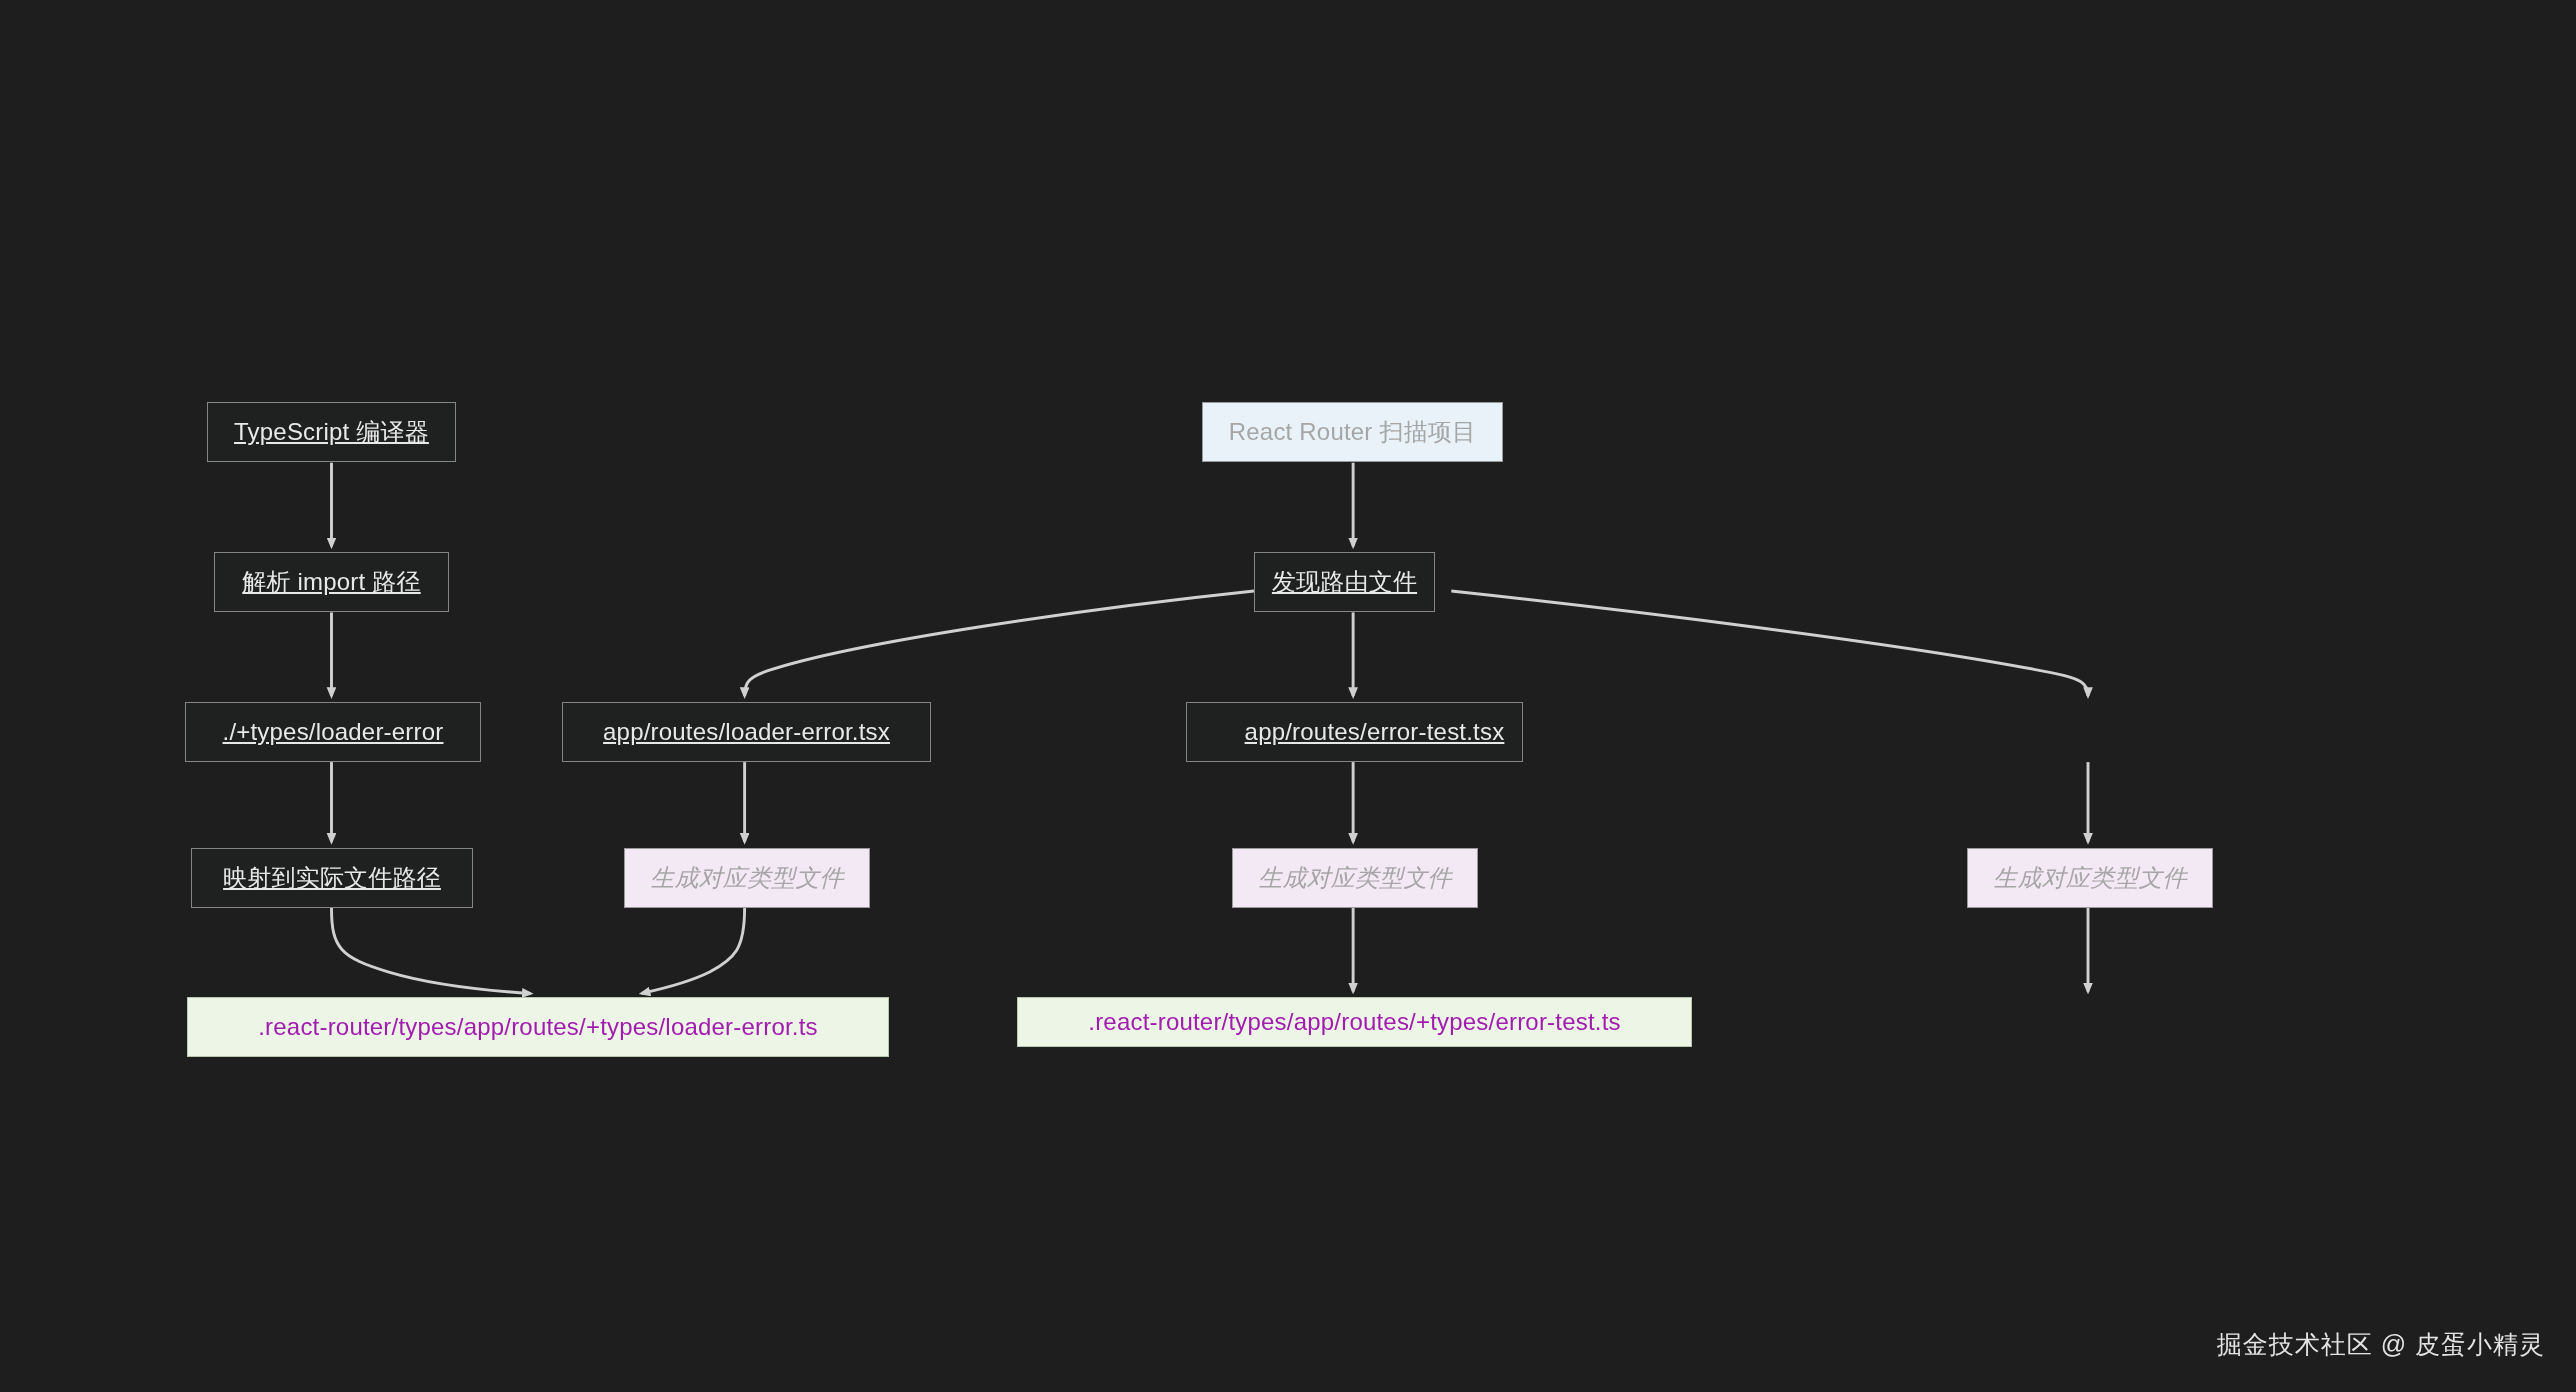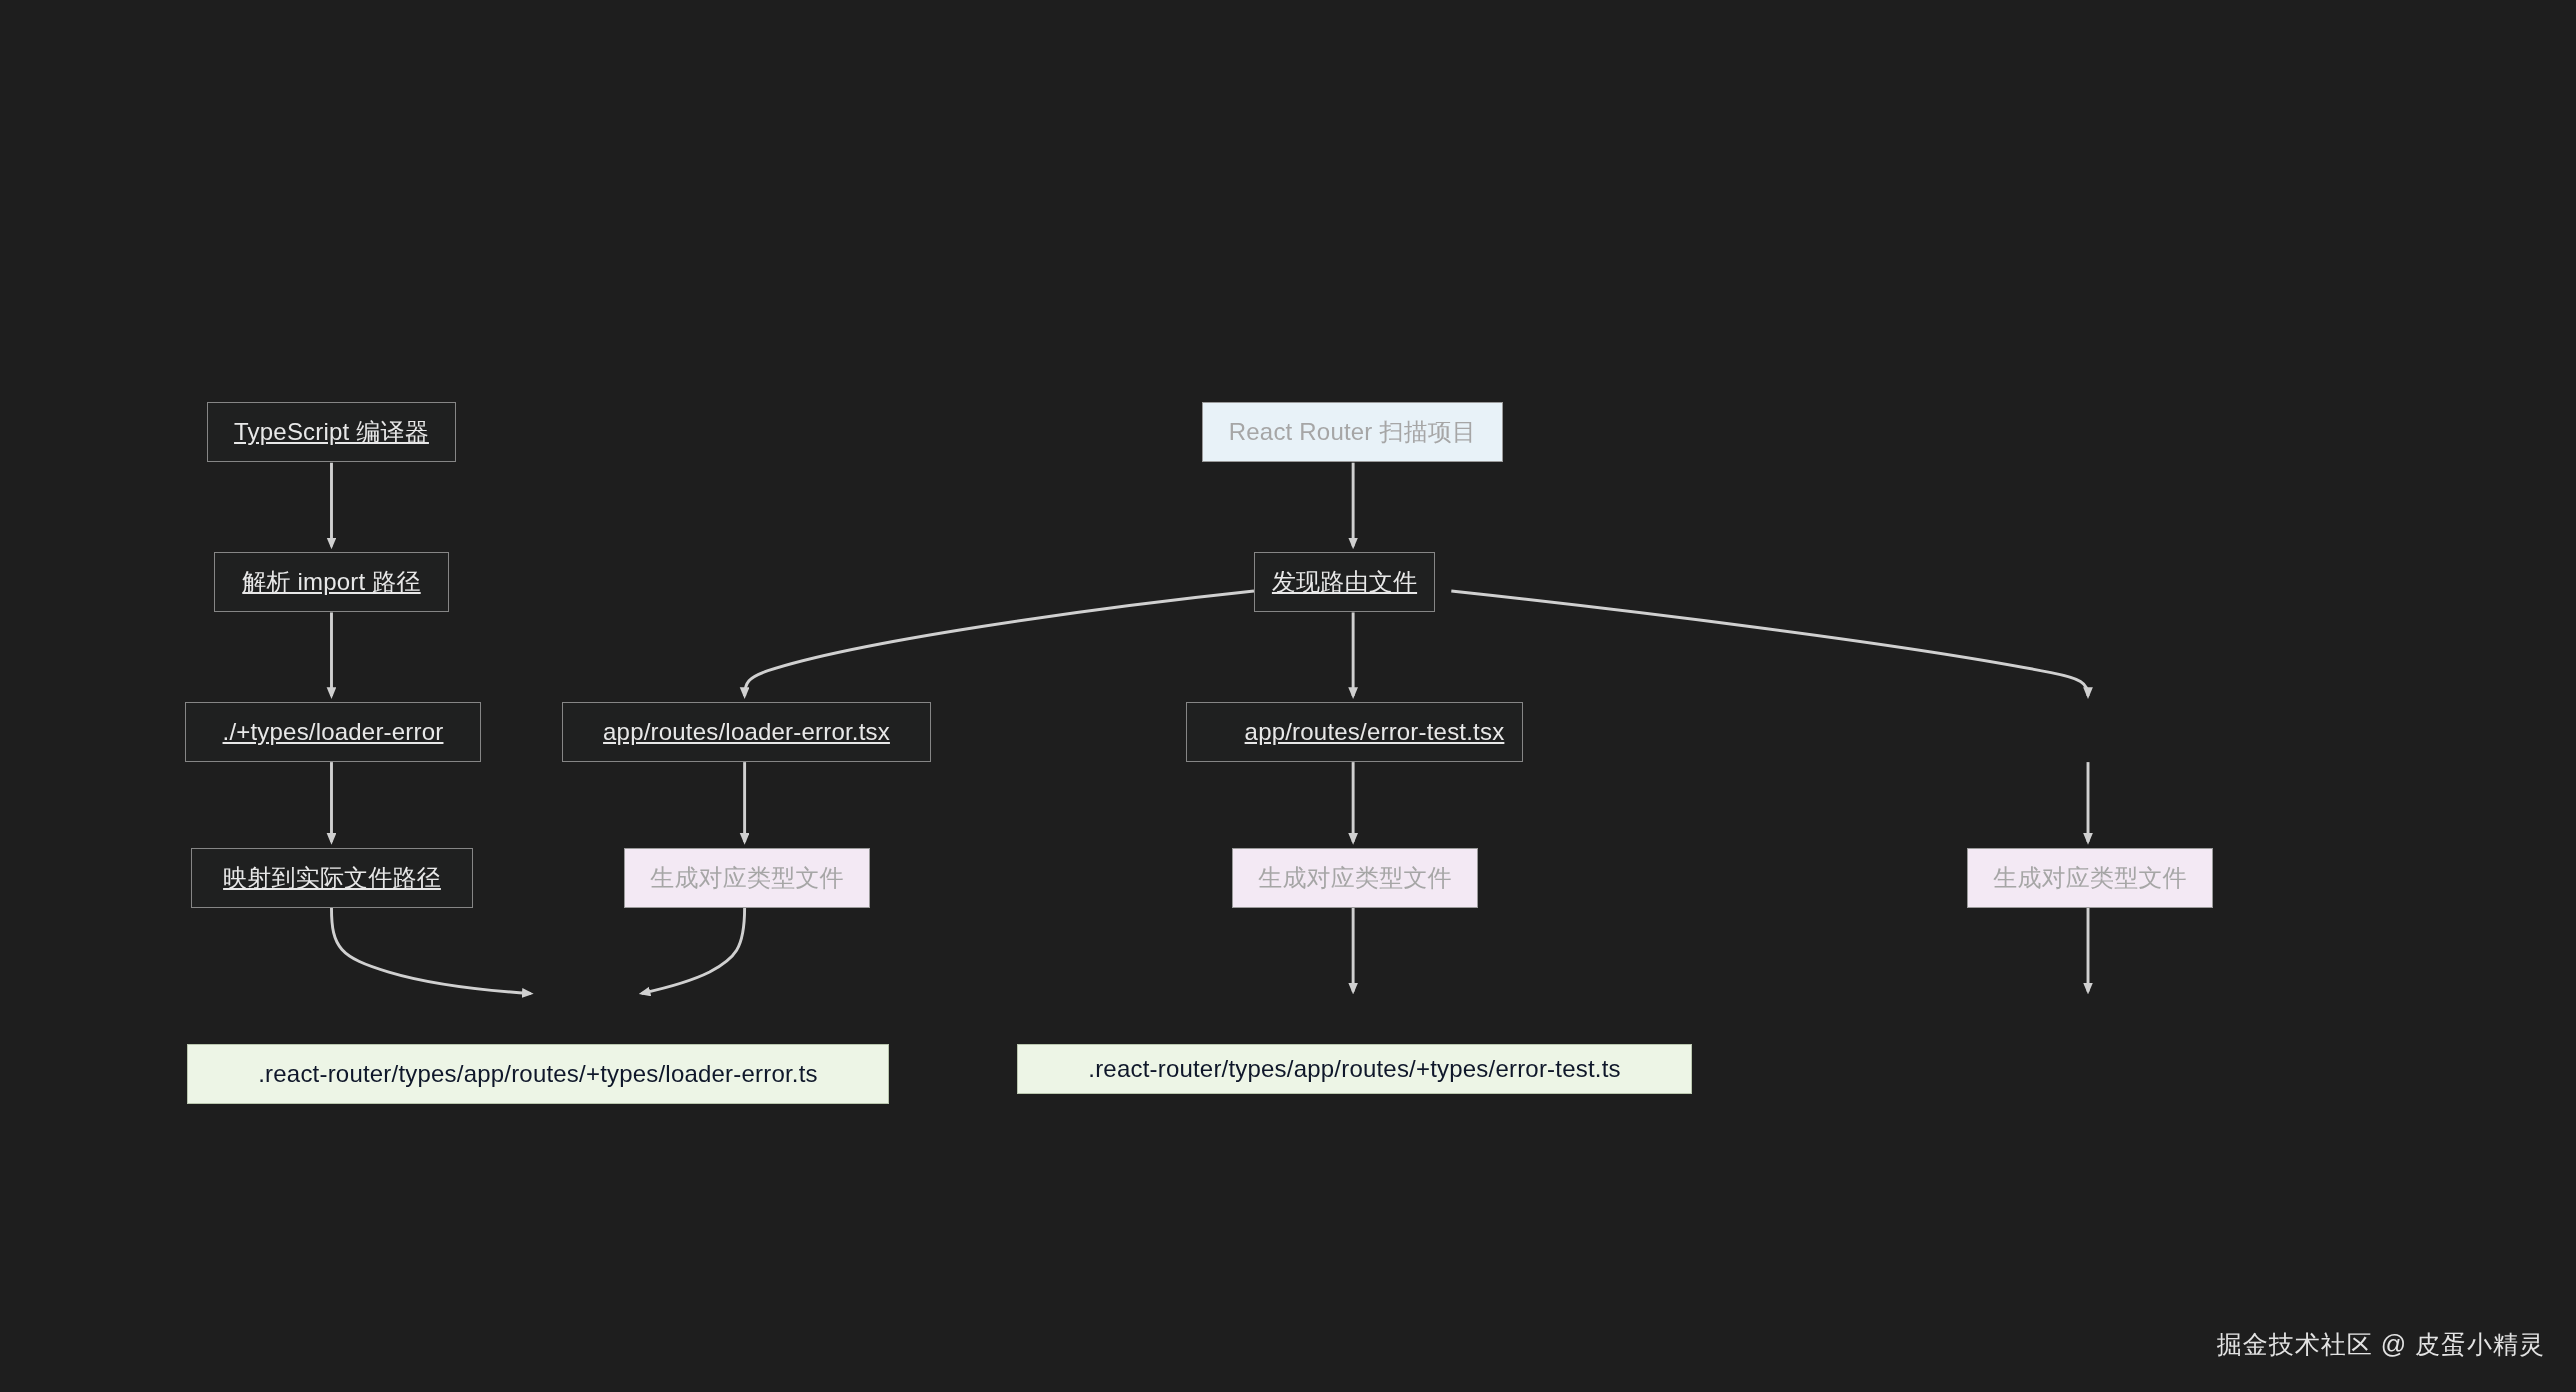--- a/index.html
+++ b/index.html
@@ -39,26 +39,26 @@
   }
   .node-blue {
     background: #e8f2f8;
     border-color: #9a9a9a;
     color: #a6a6a6;
   }
   .node-purple {
     background: #f3e9f4;
     border-color: #9a9a9a;
     color: #a6a6a6;
+    font-style: italic;
   }
   .node-green {
     background: #edf5e6;
     border-color: #b9c6ae;
-    color: #0f172a;
-    margin-top: 47px;
+    color: #a21caf;
   }
   .label { pointer-events: none; }
   .watermark {
     position: absolute;
     right: 31px;
     bottom: 31px;
     color: #e3e3e3;
     font-size: 25px;
     letter-spacing: 1px;
   }

